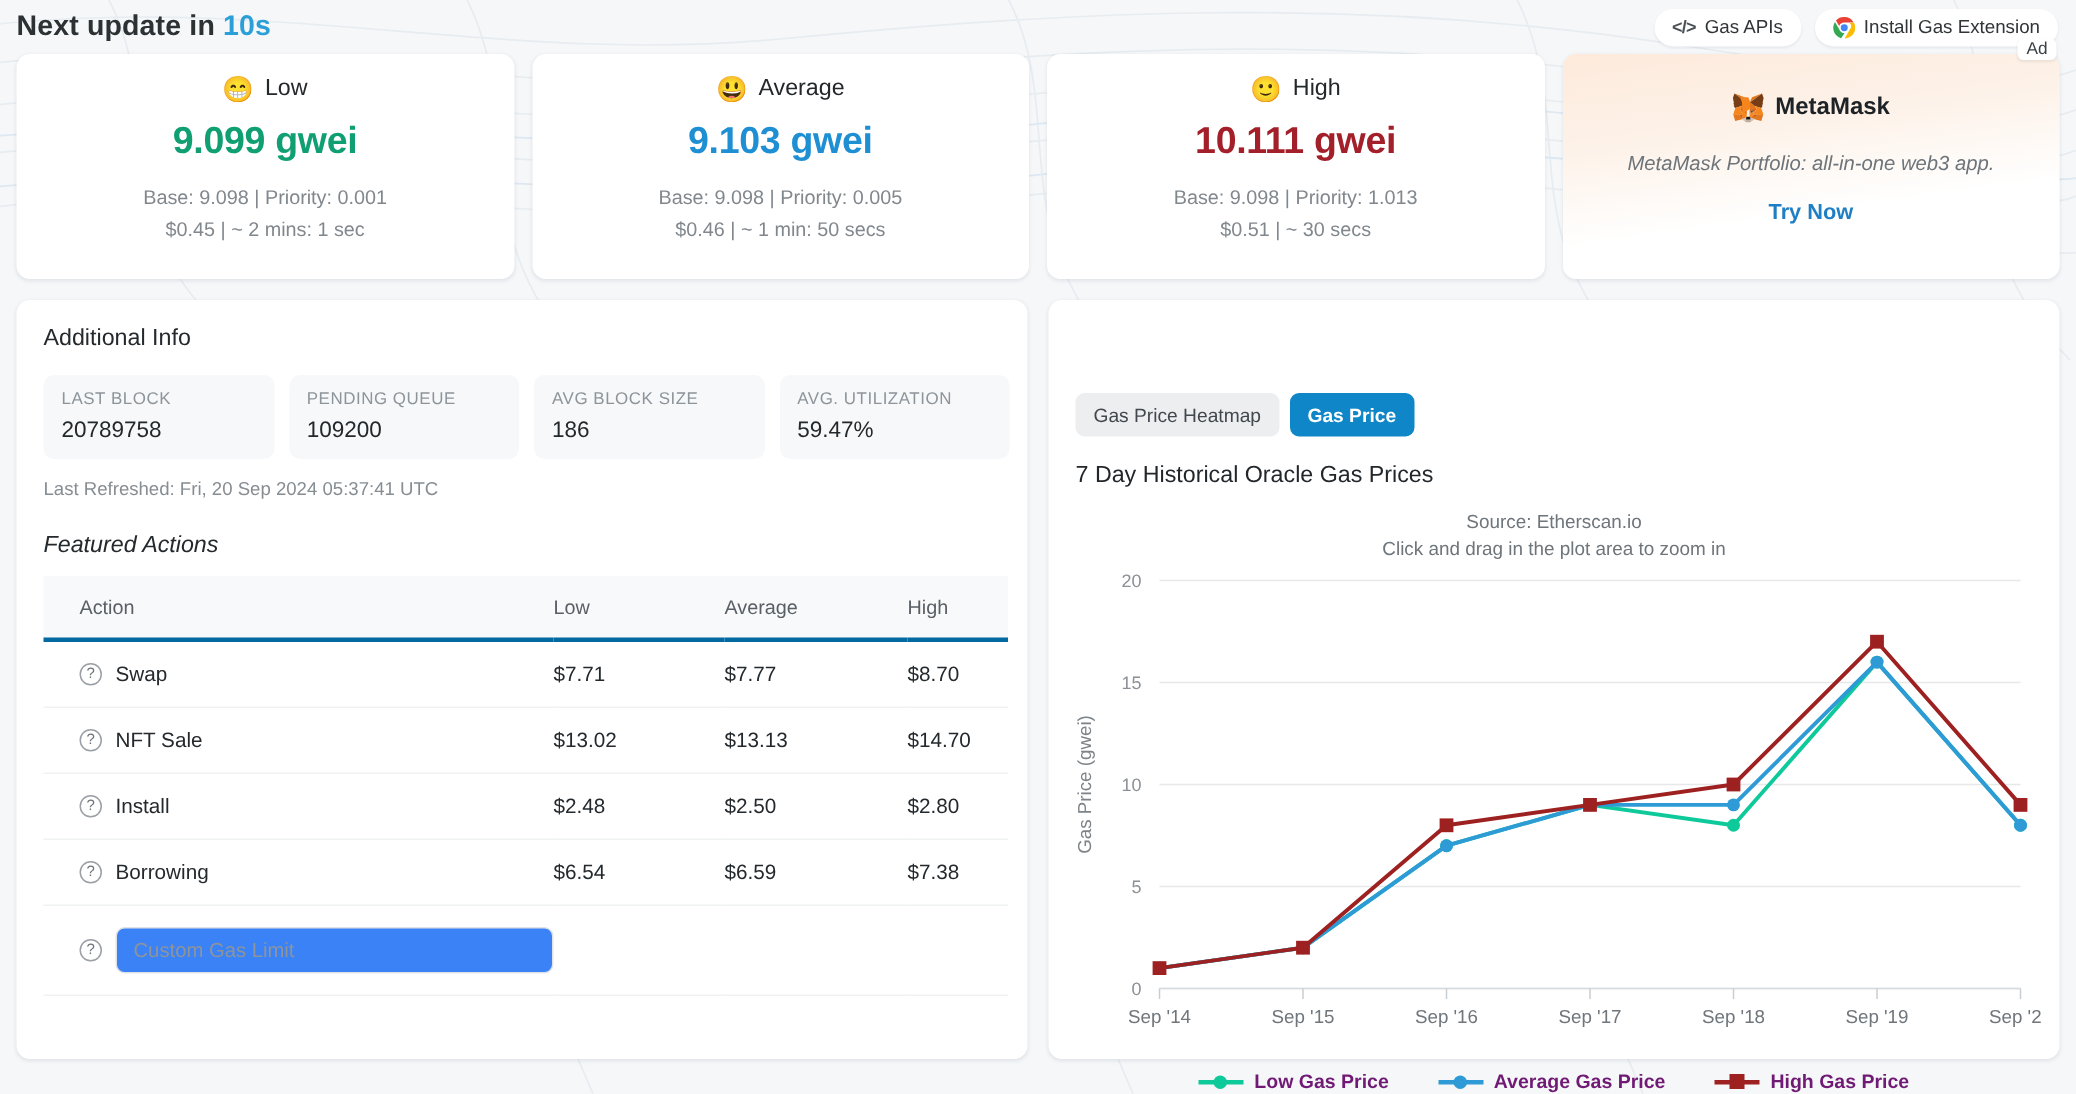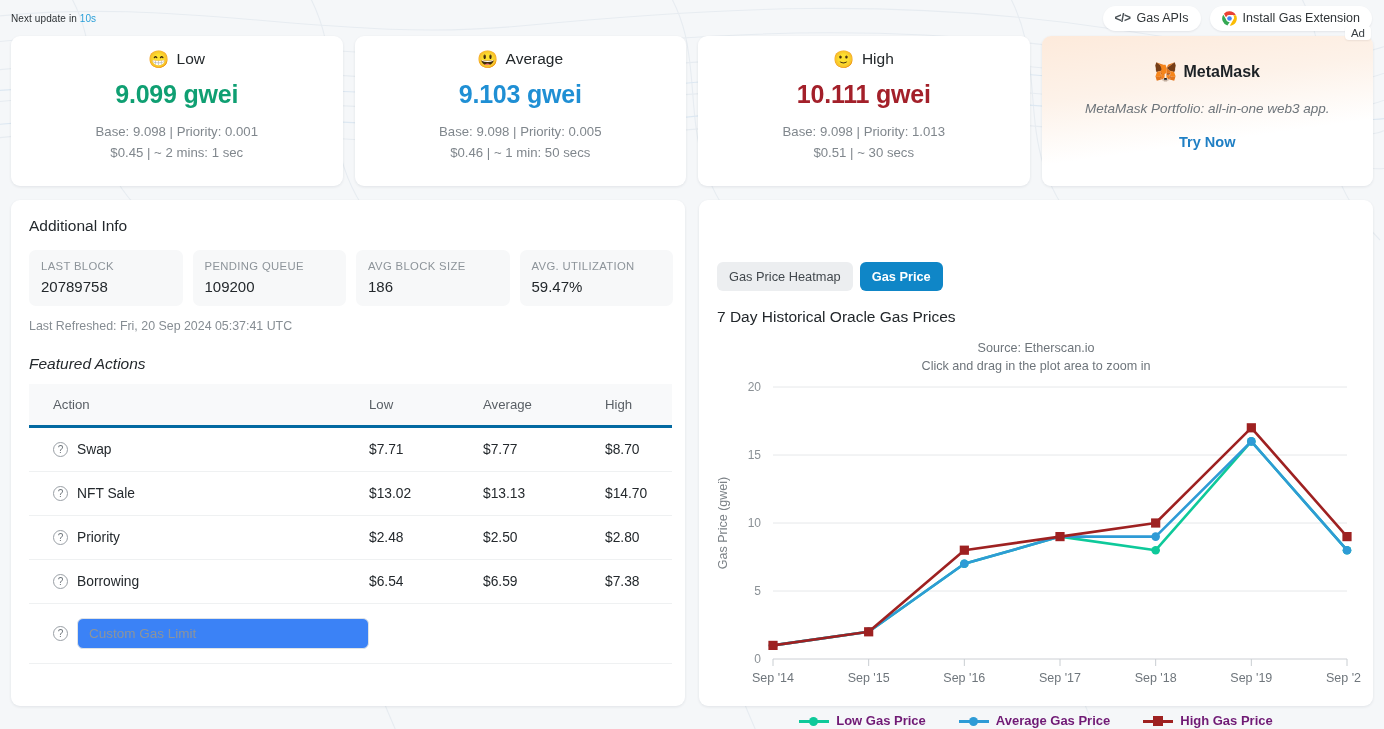--- a/index.html
+++ b/index.html
@@ -13,21 +13,21 @@
     position: absolute; inset: 0; width: 1384px; height: 729px;
     pointer-events: none; z-index: 0;
   }
   .page { position: relative; z-index: 1; width: 1384px; height: 729px; }
 
   
   .topbar {
     height: 36px; display: flex; align-items: center;
     padding: 0 12px 0 11px; justify-content: space-between;
   }
-  .next-update { font-size: 10px; color: #2c3134; font-weight: 400; letter-spacing: .1px; }
+  .next-update { font-size: 19px; color: #2c3134; font-weight: 700; letter-spacing: .1px; }
   .next-update .cnt { color: #2a9fd8; }
   .topbtns { display: flex; gap: 9px; align-items: center; }
   .pill {
     background: #fff; border-radius: 20px; height: 25px;
     display: flex; align-items: center; gap: 6px;
     padding: 0 12px; font-size: 12.5px; color: #303538;
     box-shadow: 0 1px 2px rgba(20,30,50,.08);
     cursor: pointer; white-space: nowrap;
   }
   .codeicon { font-size: 12px; color: #4a5156; font-weight: 700; letter-spacing: -.5px; }
@@ -311,21 +311,21 @@
               </div>
             </td>
             <td>$13.02</td>
             <td>$13.13</td>
             <td>$14.70</td>
           </tr>
           <tr>
             <td class="c0">
               <div class="act">
                 <span class="qm">?</span>
-                <span>Priority</span>
+                <span>Install</span>
               </div>
             </td>
             <td>$2.48</td>
             <td>$2.50</td>
             <td>$2.80</td>
           </tr>
           <tr>
             <td class="c0">
               <div class="act">
                 <span class="qm">?</span>

